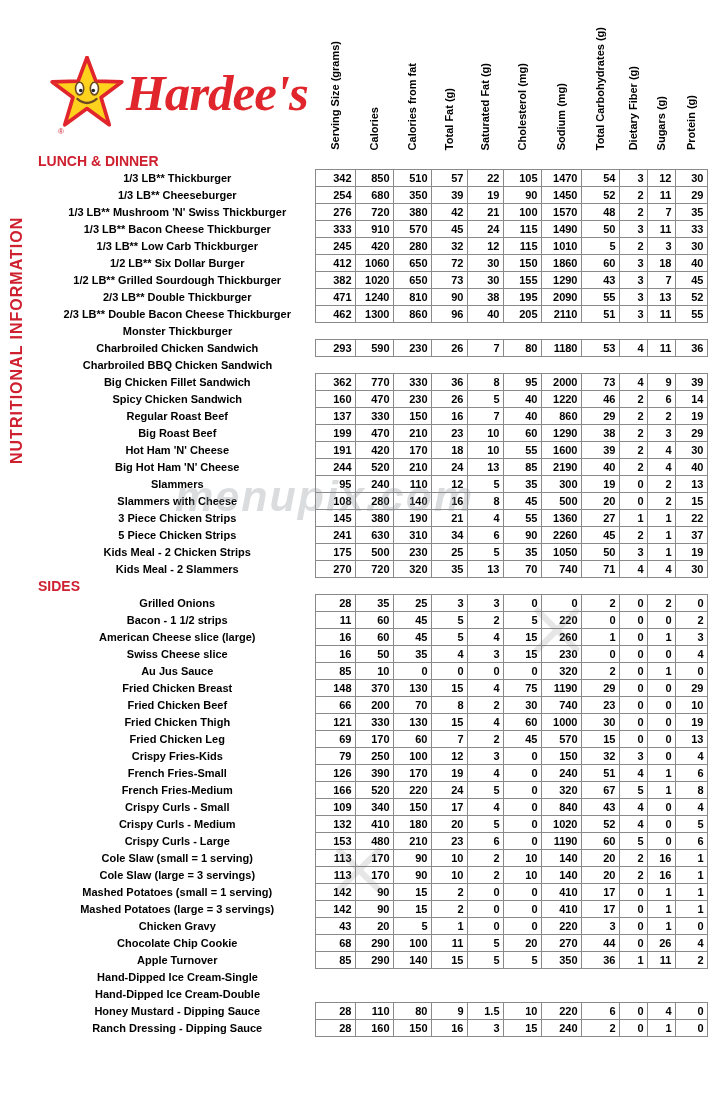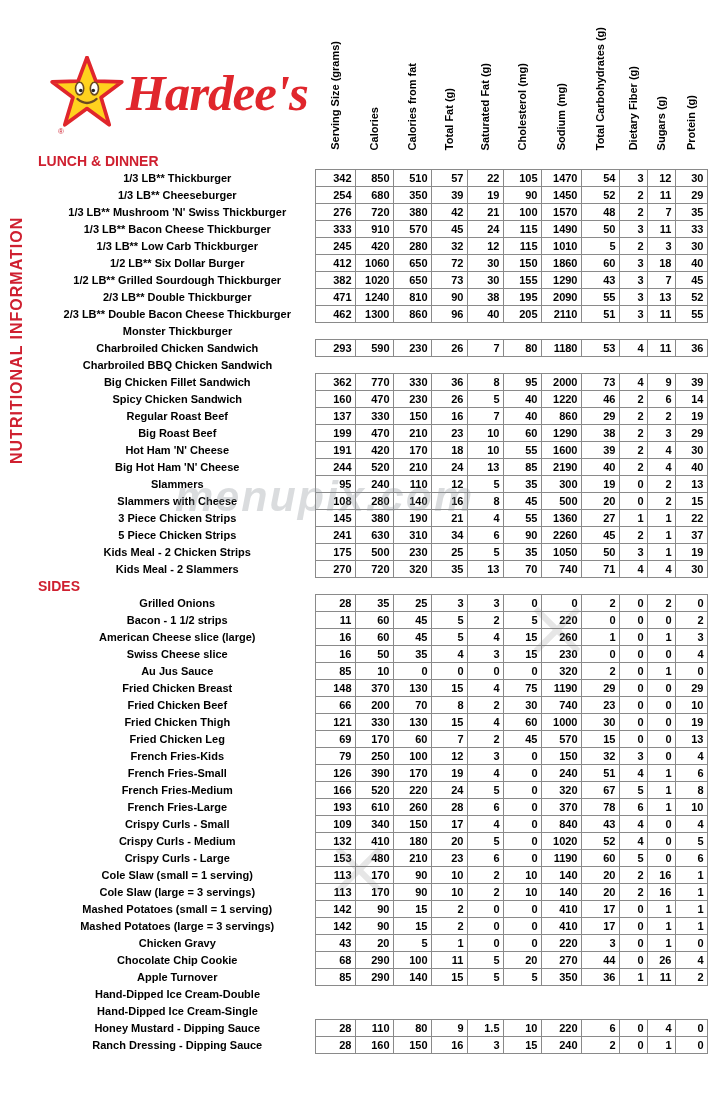--- a/index.html
+++ b/index.html
@@ -613,21 +613,21 @@
                 <td class="num">7</td>
                 <td class="num">2</td>
                 <td class="num">45</td>
                 <td class="num">570</td>
                 <td class="num">15</td>
                 <td class="num">0</td>
                 <td class="num">0</td>
                 <td class="num">13</td>
               </tr>
               <tr>
-                <td class="name">French Fries-Kids</td>
+                <td class="name">Crispy Fries-Kids</td>
                 <td class="num">79</td>
                 <td class="num">250</td>
                 <td class="num">100</td>
                 <td class="num">12</td>
                 <td class="num">3</td>
                 <td class="num">0</td>
                 <td class="num">150</td>
                 <td class="num">32</td>
                 <td class="num">3</td>
                 <td class="num">0</td>
@@ -653,34 +653,20 @@
                 <td class="num">520</td>
                 <td class="num">220</td>
                 <td class="num">24</td>
                 <td class="num">5</td>
                 <td class="num">0</td>
                 <td class="num">320</td>
                 <td class="num">67</td>
                 <td class="num">5</td>
                 <td class="num">1</td>
                 <td class="num">8</td>
-              </tr>
-              <tr>
-                <td class="name">French Fries-Large</td>
-                <td class="num">193</td>
-                <td class="num">610</td>
-                <td class="num">260</td>
-                <td class="num">28</td>
-                <td class="num">6</td>
-                <td class="num">0</td>
-                <td class="num">370</td>
-                <td class="num">78</td>
-                <td class="num">6</td>
-                <td class="num">1</td>
-                <td class="num">10</td>
               </tr>
               <tr>
                 <td class="name">Crispy Curls - Small</td>
                 <td class="num">109</td>
                 <td class="num">340</td>
                 <td class="num">150</td>
                 <td class="num">17</td>
                 <td class="num">4</td>
                 <td class="num">0</td>
                 <td class="num">840</td>
@@ -809,35 +795,35 @@
                 <td class="num">15</td>
                 <td class="num">5</td>
                 <td class="num">5</td>
                 <td class="num">350</td>
                 <td class="num">36</td>
                 <td class="num">1</td>
                 <td class="num">11</td>
                 <td class="num">2</td>
               </tr>
               <tr>
+                <td class="name">Hand-Dipped Ice Cream-Single</td>
+                <td class="num empty"></td>
+                <td class="num empty"></td>
+                <td class="num empty"></td>
+                <td class="num empty"></td>
+                <td class="num empty"></td>
+                <td class="num empty"></td>
+                <td class="num empty"></td>
+                <td class="num empty"></td>
+                <td class="num empty"></td>
+                <td class="num empty"></td>
+                <td class="num empty"></td>
+              </tr>
+              <tr>
                 <td class="name">Hand-Dipped Ice Cream-Double</td>
-                <td class="num empty"></td>
-                <td class="num empty"></td>
-                <td class="num empty"></td>
-                <td class="num empty"></td>
-                <td class="num empty"></td>
-                <td class="num empty"></td>
-                <td class="num empty"></td>
-                <td class="num empty"></td>
-                <td class="num empty"></td>
-                <td class="num empty"></td>
-                <td class="num empty"></td>
-              </tr>
-              <tr>
-                <td class="name">Hand-Dipped Ice Cream-Single</td>
                 <td class="num empty"></td>
                 <td class="num empty"></td>
                 <td class="num empty"></td>
                 <td class="num empty"></td>
                 <td class="num empty"></td>
                 <td class="num empty"></td>
                 <td class="num empty"></td>
                 <td class="num empty"></td>
                 <td class="num empty"></td>
                 <td class="num empty"></td>

